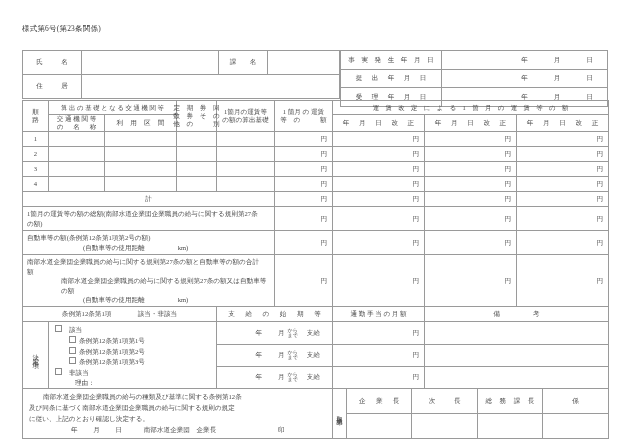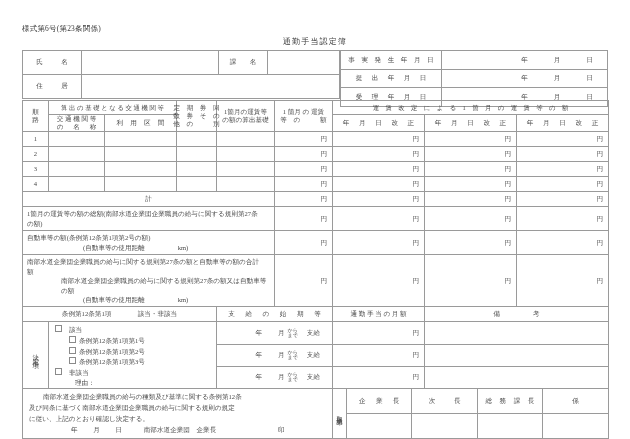--- a/index.html
+++ b/index.html
@@ -78,21 +78,20 @@
   .decl .sig{padding-left:42px;}
   .decl .sig .s1{margin-right:14px;}
   .decl .sig .s2{margin-right:10px;}
 </style>
 </head>
 <body>
 
 <div class="page">
 
   <div class="form-no">様式第6号(第23条関係)</div>
-  <div class="doc-title">通勤手当認定簿</div>
 
   <table class="t-id">
     <tbody>
         <tr>
       <td style="width:58px">
         <div class="sp">
           <span>氏</span>
           <span>名</span>
         </div>
       </td>

